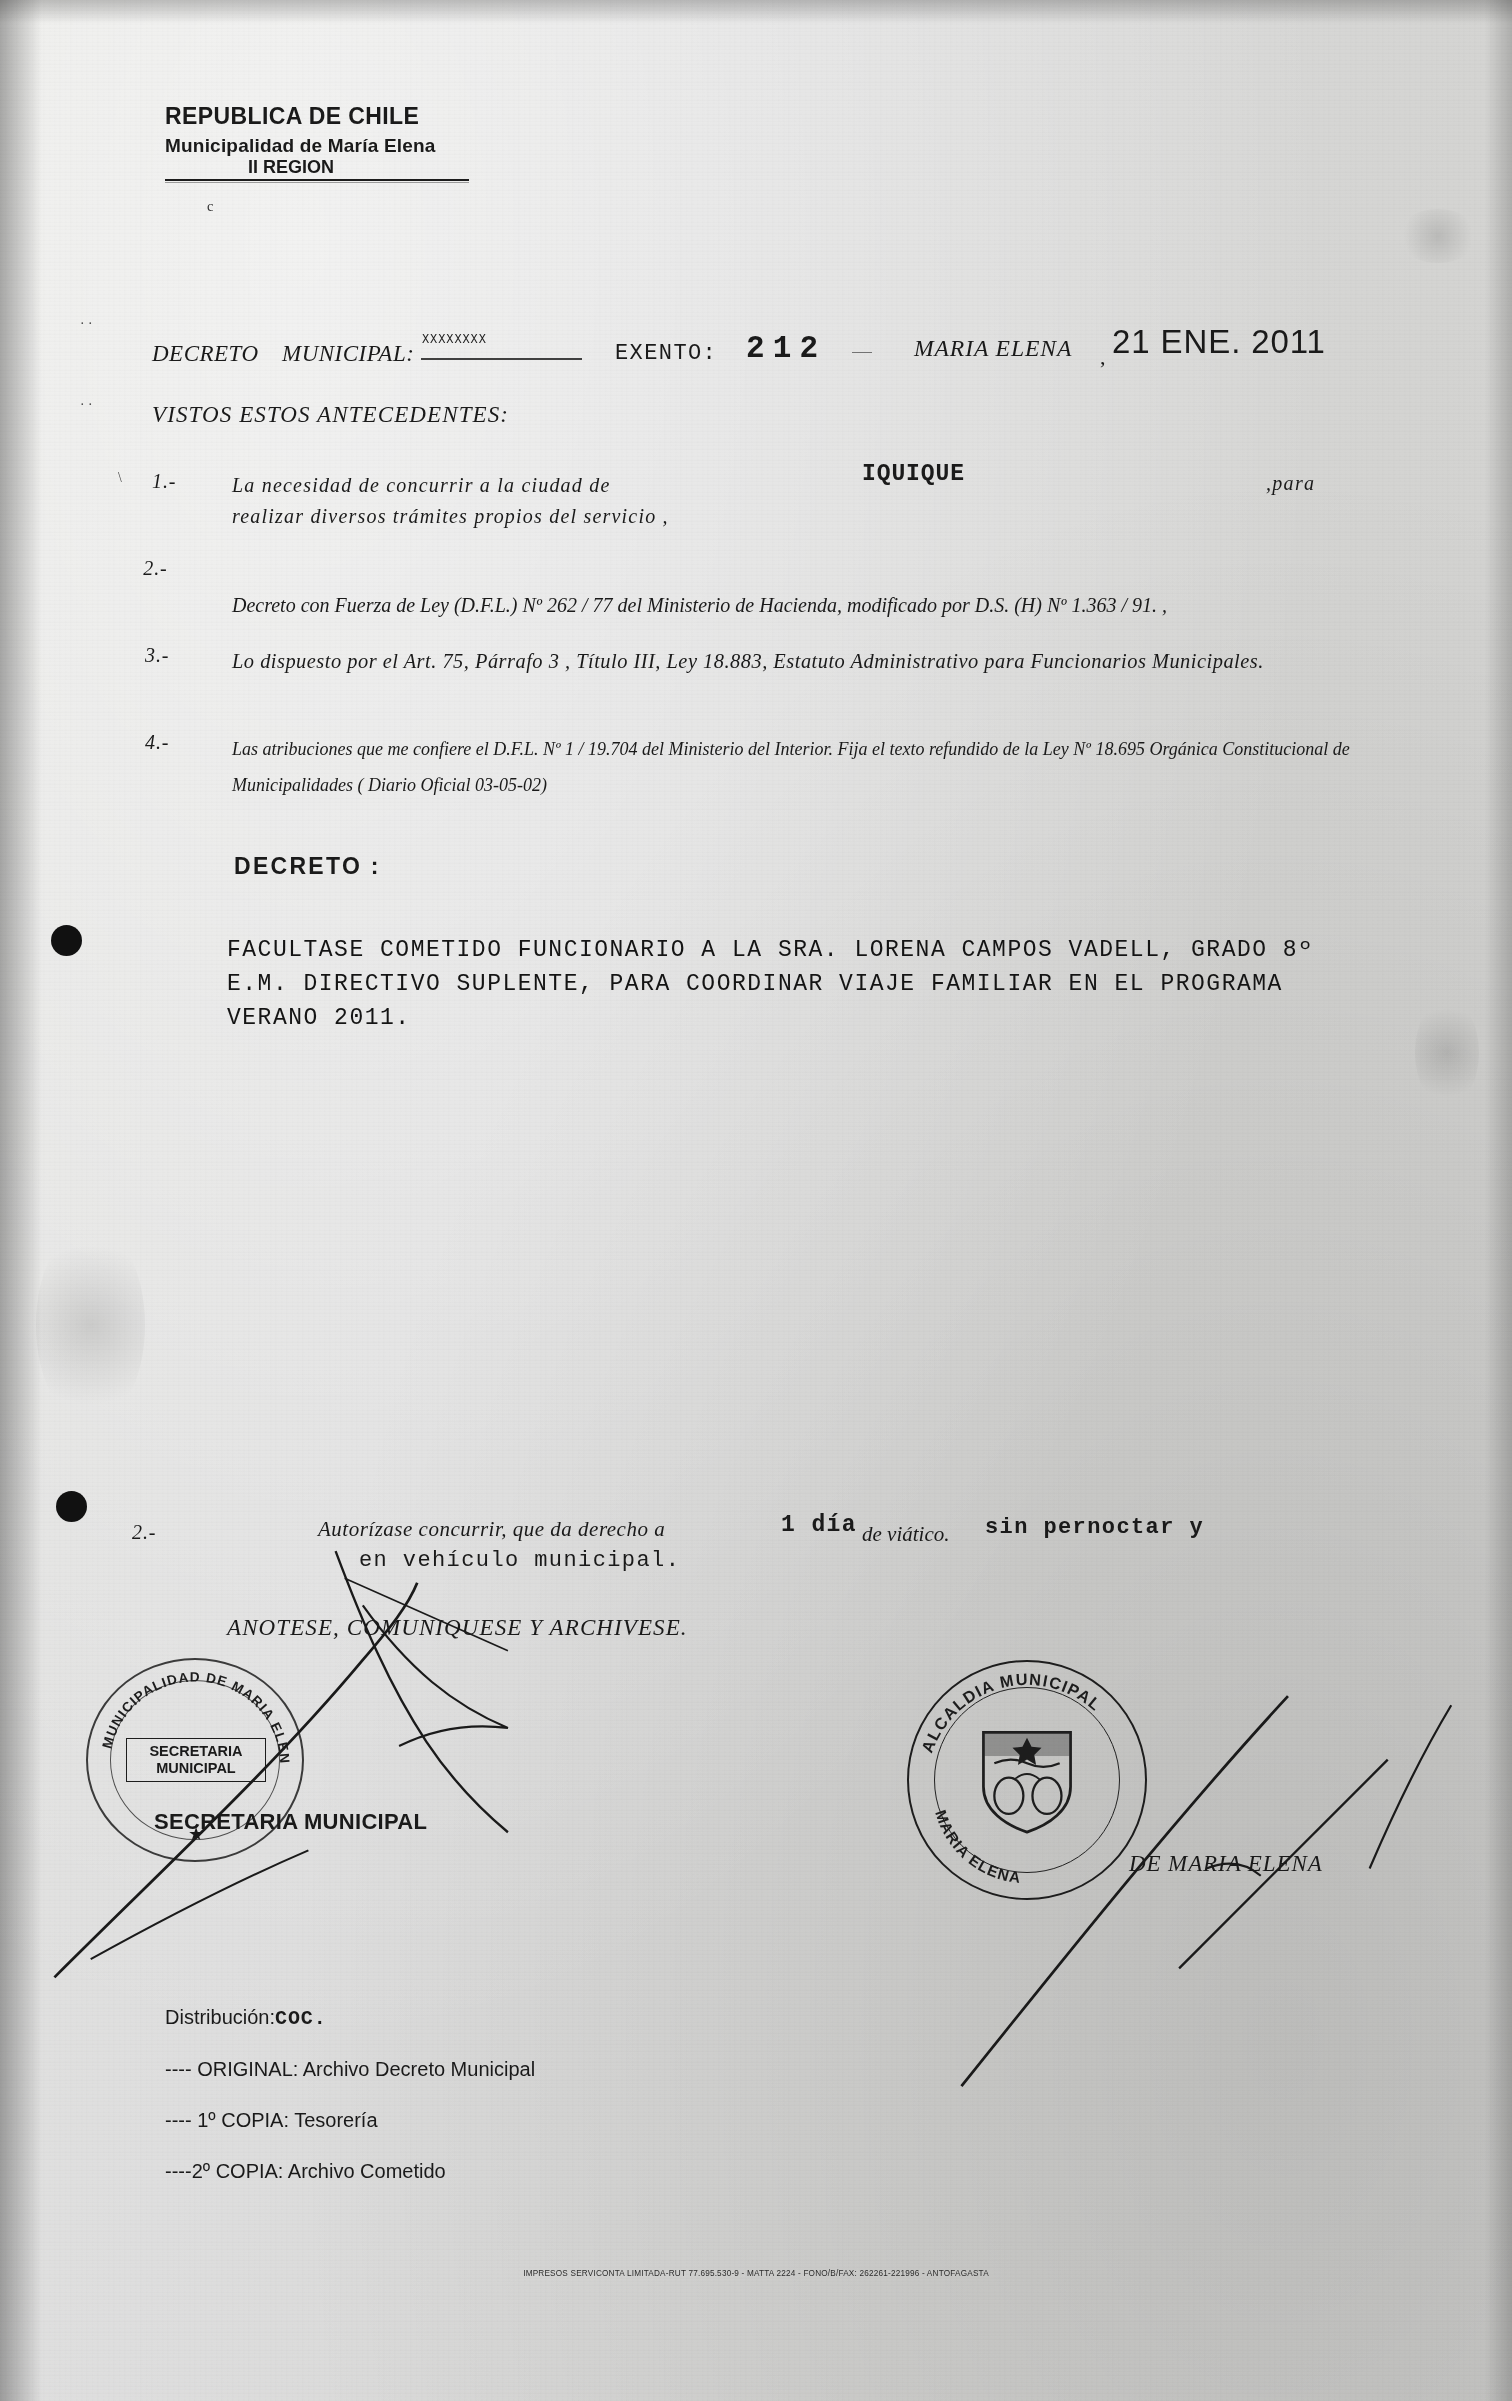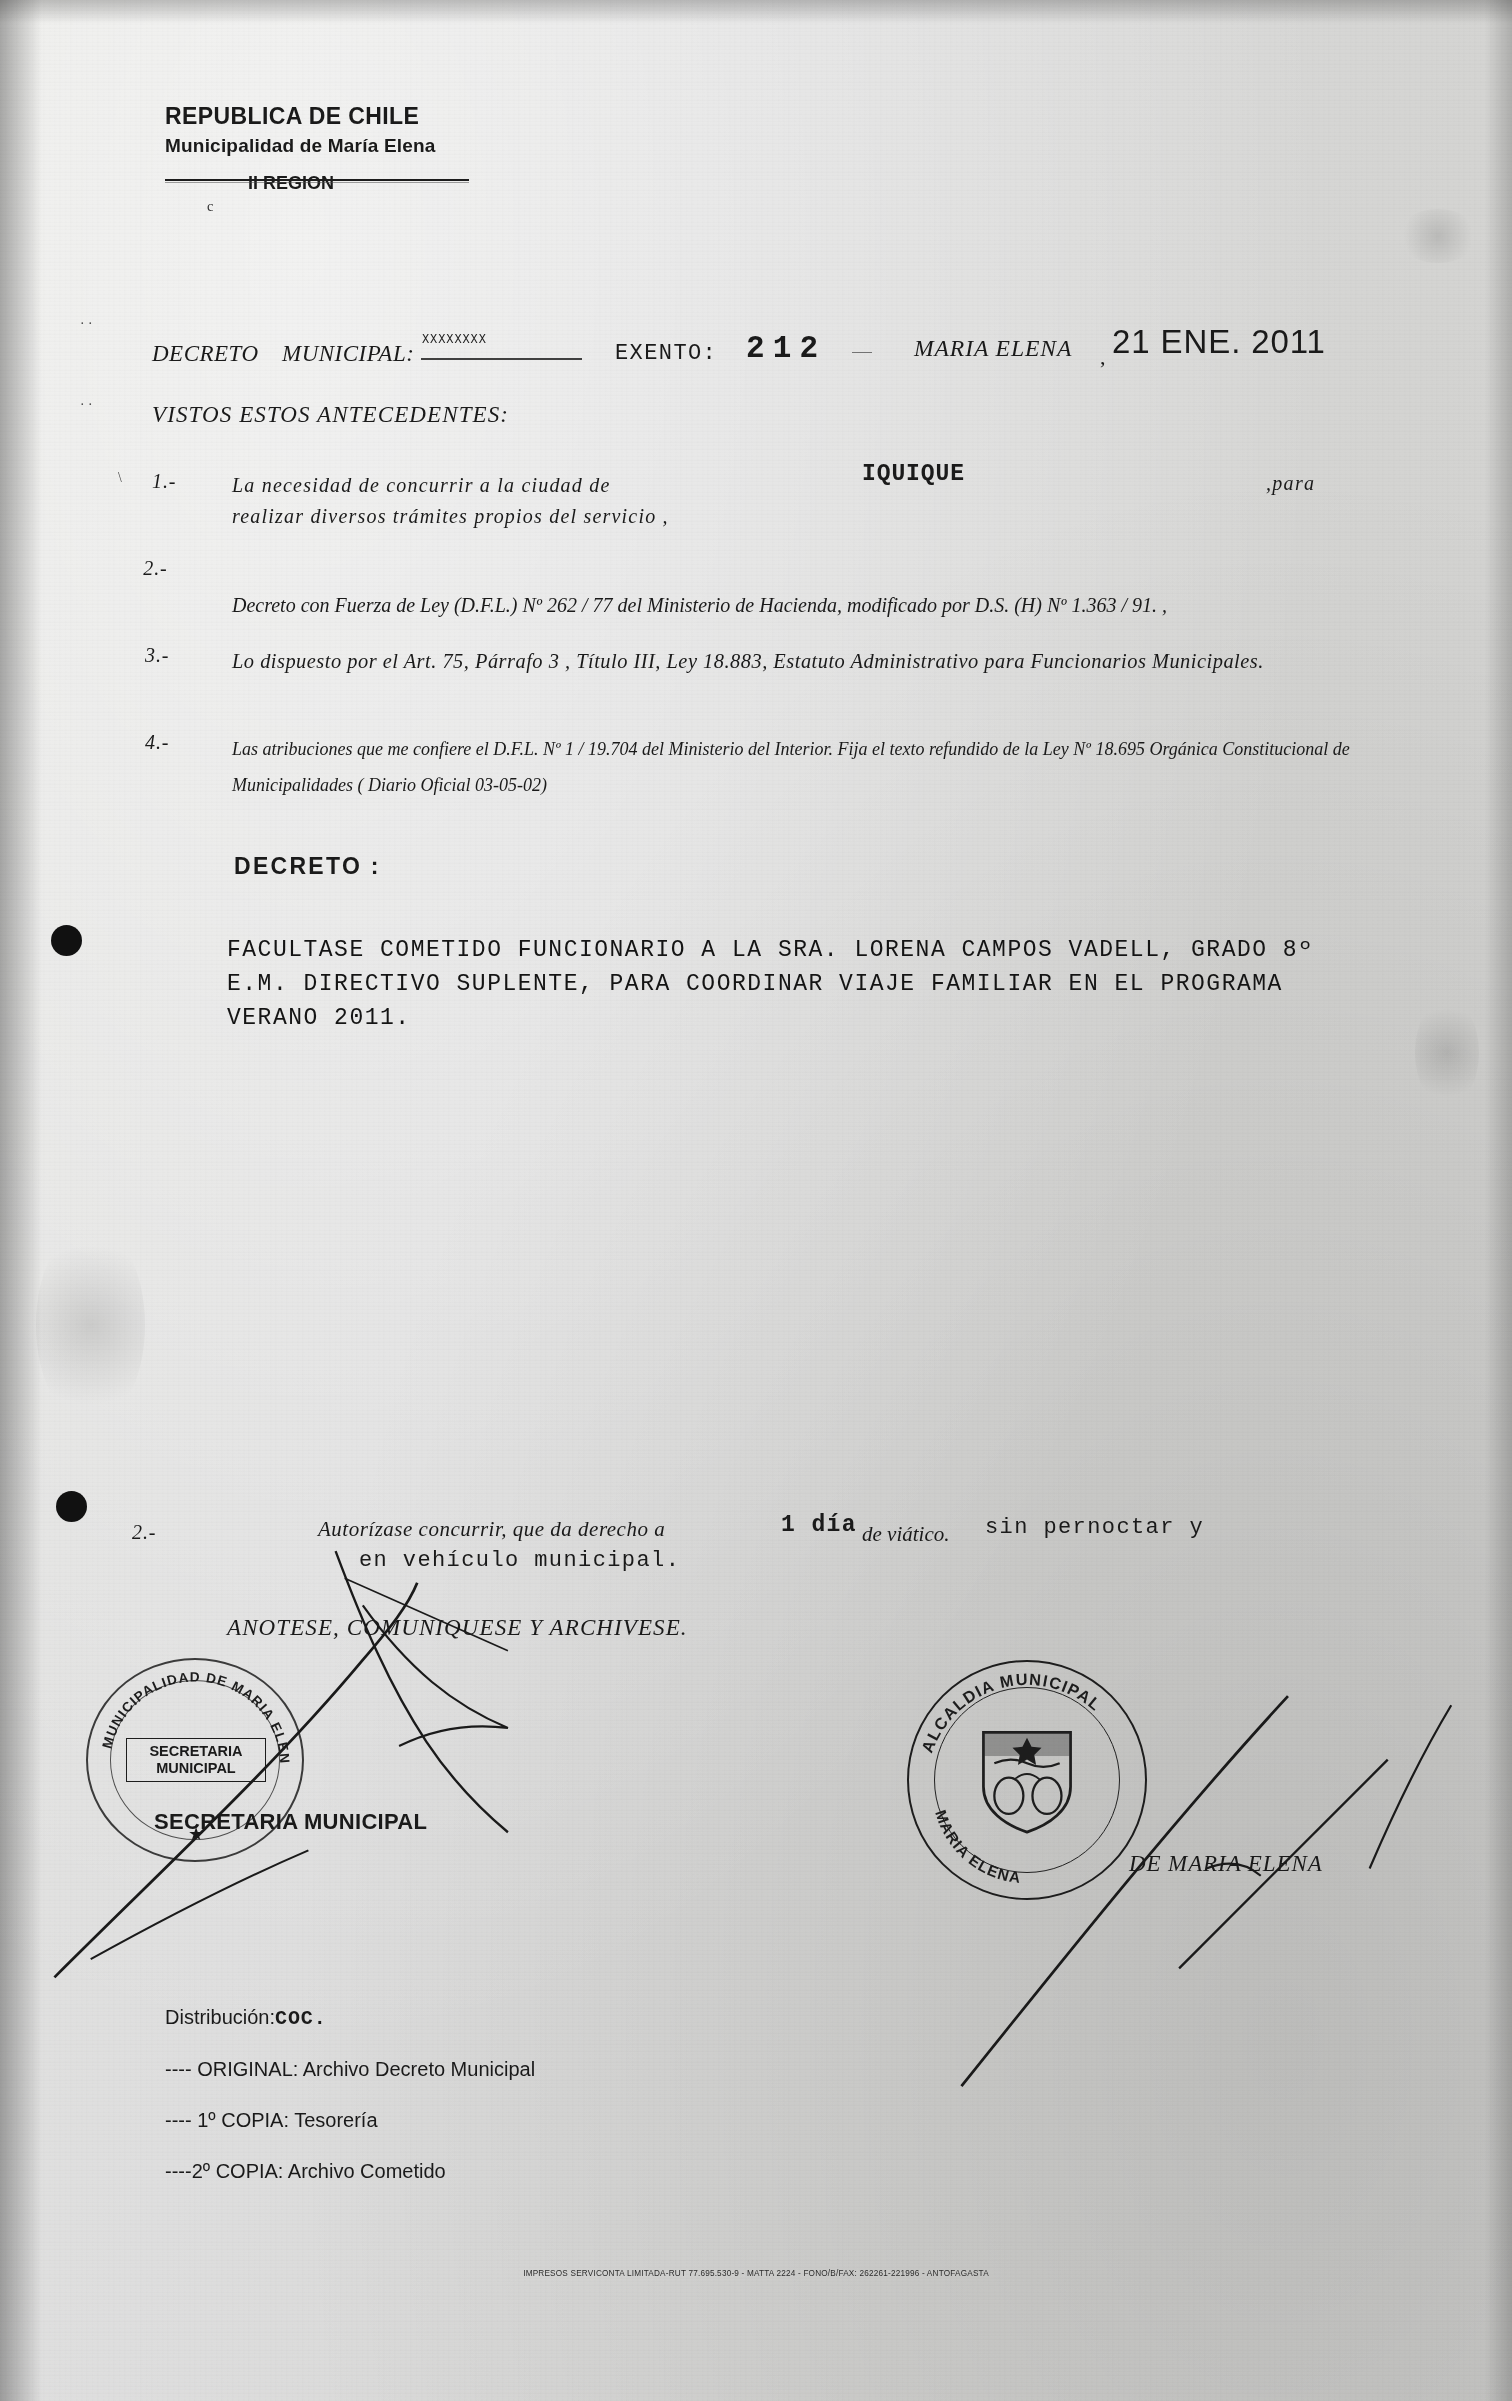--- a/index.html
+++ b/index.html
@@ -60,21 +60,21 @@
     left: 165px; top: 91px;
     font-family: "Liberation Sans", sans-serif;
   }
   .hdr-line1 {
     font-size: 23px; font-weight: bold; letter-spacing: 0.4px; margin-top: 12px;
   }
   .hdr-line2 {
     font-size: 19px; font-weight: bold; margin-top: 4.5px; letter-spacing: 0.2px;
   }
   .hdr-line3 {
-    font-size: 18px; font-weight: bold; margin-top: 16px; margin-left: 83px;
+    font-size: 18px; font-weight: bold; margin-top: 0; margin-left: 83px;
   }
   .hdr-rule {
     position: absolute;
     left: 0px; top: 88px; width: 304px; height: 1.8px; background: #1c1c1c;
   }
   .hdr-rule2 {
     position: absolute;
     left: 0px; top: 91px; width: 304px; height: 0.9px; background: #4a4a4a; opacity:.5;
   }
   .tick {
@@ -194,21 +194,21 @@
   }
   .b1 { left: 51px; top: 925px; }
   .b2 { left: 56px; top: 1491px; }
 
   
   .bot2 { position: absolute; left: 132px; top: 1517px; width: 1270px; }
   .bot2 .num { position:absolute; left:0; top:3.6px; font-style:italic; font-size:20px; letter-spacing:0.9px;}
   .bot2 .l1 { position:absolute; left:186px; top:0px; font-style:italic; font-size:21px; letter-spacing:0.5px;}
   .bot2 .dias { position:absolute; left:649px; top:-5.4px; font-family:"Liberation Mono", monospace; font-size:23px; letter-spacing:1.4px; font-weight:bold;}
   .bot2 .viatico { position:absolute; left:730px; top:5.4px; font-style:italic; font-size:21px;}
-  .bot2 .sin { position:absolute; left:853px; top:-1.8px; font-family:"Liberation Mono", monospace; font-size:22px; letter-spacing:1.4px;}
+  .bot2 .sin { position:absolute; left:853px; top:-1.8px; font-family:"Liberation Mono", monospace; font-size:22px; letter-spacing:1.4px;font-weight:bold;}
   .bot2 .l2 { position:absolute; left:227px; top:31px; font-family:"Liberation Mono", monospace; font-size:22px; letter-spacing:1.4px;}
   .anotese {
     position: absolute; left: 227px; top: 1615px;
     font-style: italic; font-size: 23px; letter-spacing: 1.1px;
   }
 
   
   .stamp-sec {
     position: absolute; left: 86px; top: 1658px;
     width: 218px; height: 204px;

